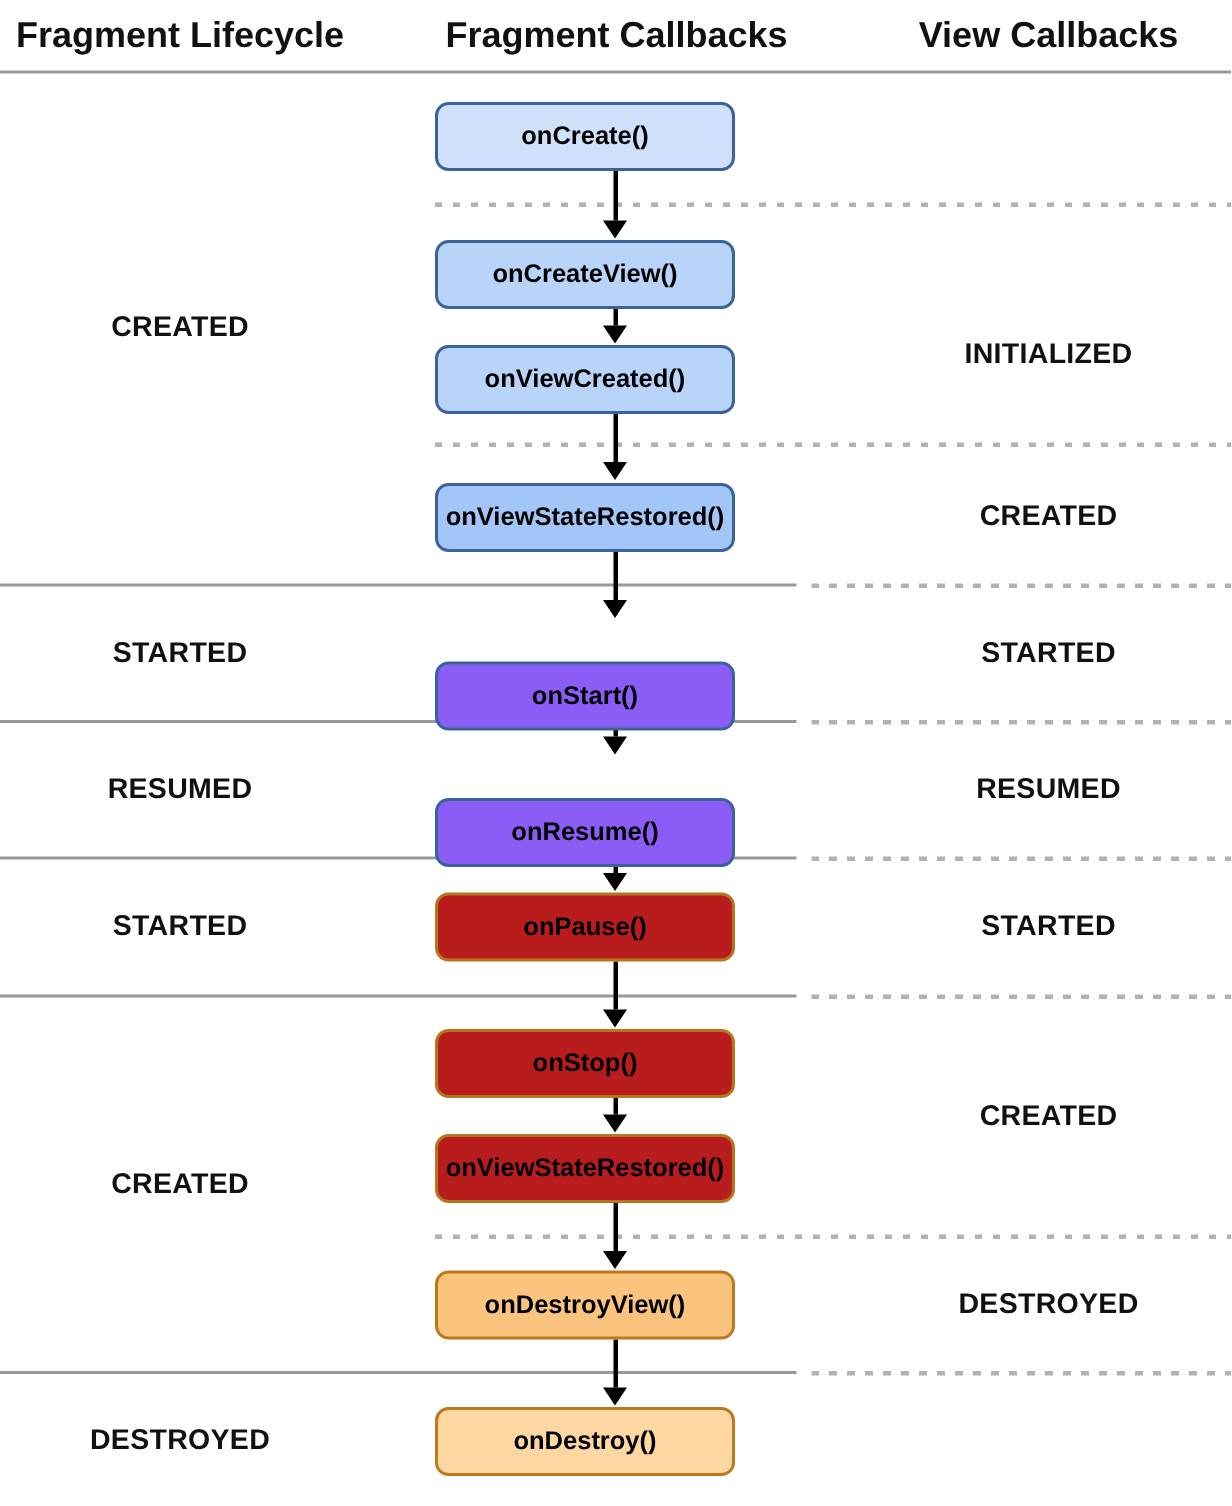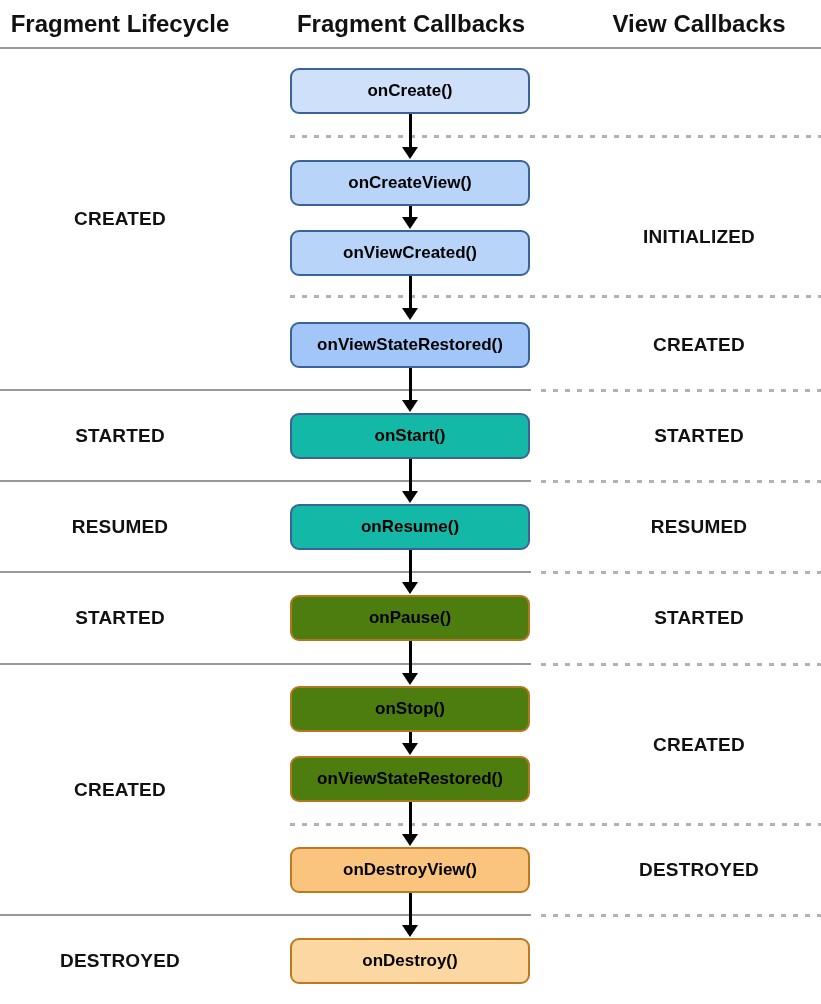--- a/index.html
+++ b/index.html
@@ -17,33 +17,33 @@
     white-space:nowrap;
   }
   .state-label{
     position:absolute;
     transform:translate(-50%,-50%);
     font-size:19px;font-weight:bold;color:#111;
     white-space:nowrap;letter-spacing:0.2px;
   }
   .cb-box{
     position:absolute;
-    left:290px;width:240px;height:46px;
+    left:290px;width:200px;height:46px;
     box-sizing:border-box;
     border:2.5px solid #3a639c;
     border-radius:9px;
     display:flex;align-items:center;justify-content:center;
     font-size:17px;font-weight:bold;color:#000;
     white-space:nowrap;
   }
   .blue-pale  {background:#cfe1fa;}
   .blue-light {background:#b9d4f9;}
   .blue-mid   {background:#a2c6f8;}
-  .blue-deep  {background:#14b8a6;}
-  .orange-deep{background:#4d7c0f;border-color:#b5771e;}
+  .blue-deep  {background:#8b5cf6;margin-top:28px;}
+  .orange-deep{background:#b91c1c;border-color:#b5771e;}
   .orange-mid {background:#fbc47e;border-color:#bc7a20;}
   .orange-pale{background:#fcd7a2;border-color:#bc7a20;}
   .solid-line{
     position:absolute;height:2px;background:#999999;
   }
   .dash-line{
     position:absolute;height:3px;
     background:repeating-linear-gradient(90deg,#b2b2b2 0 5px,transparent 5px 12px);
   }
   .arrow{

